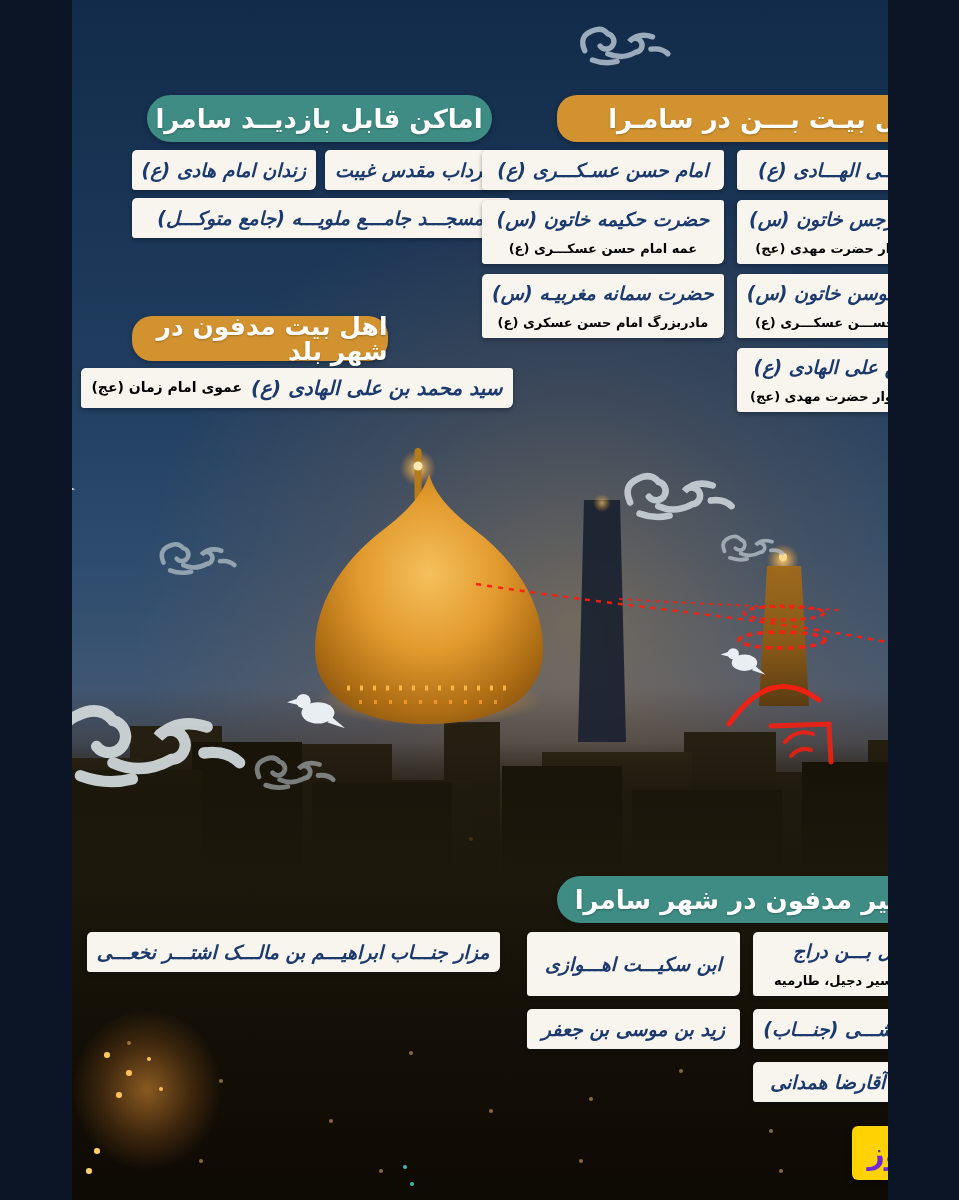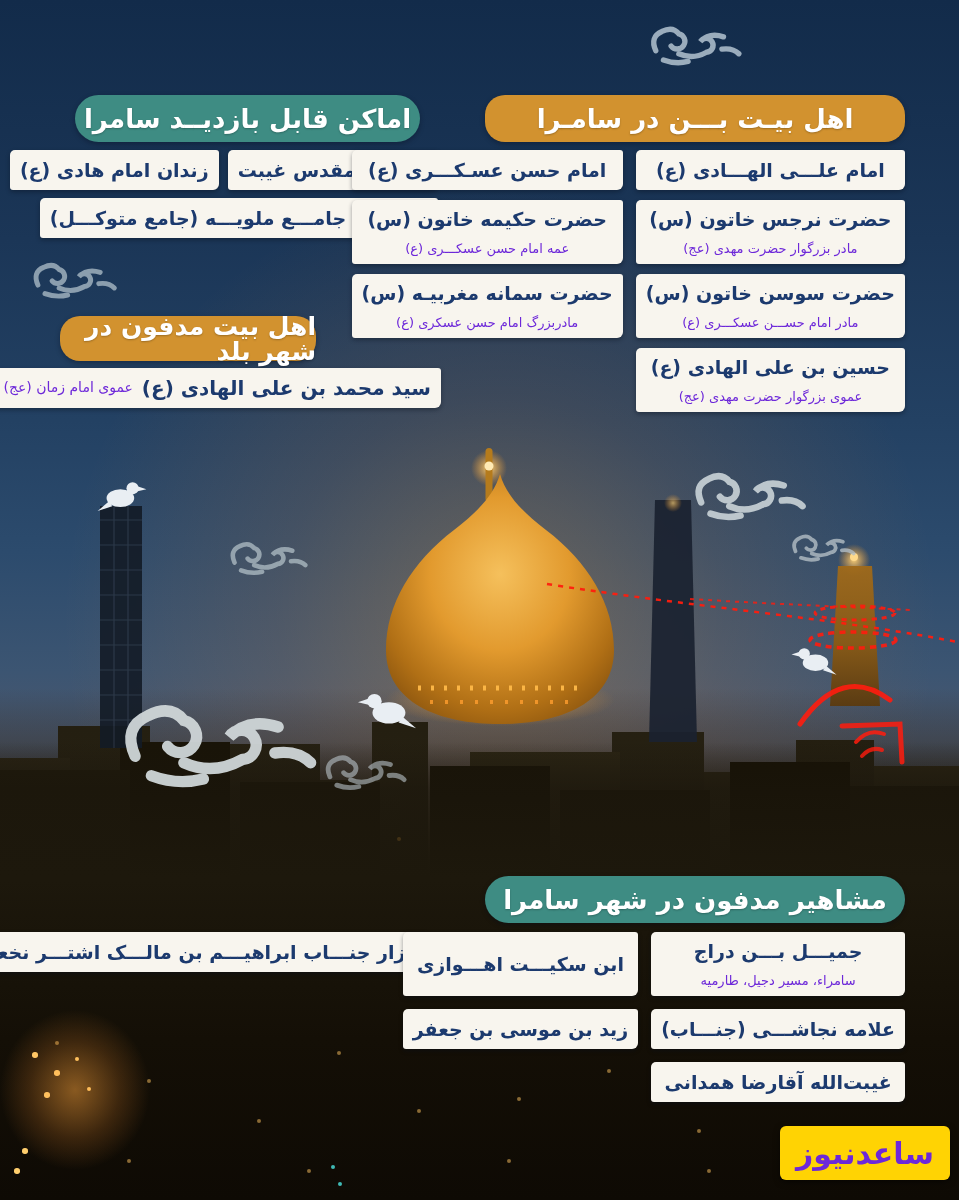--- a/index.html
+++ b/index.html
@@ -1,17 +1,17 @@
 <!DOCTYPE html>
 <html lang="fa"><head>
 <meta charset="utf-8">
 <style>
   html,body{margin:0;padding:0;background:#0b1526;}
   .poster{
-    position:relative;width:959px;height:1200px;margin:0 auto;overflow:hidden;
+    position:relative;width:816px;height:1200px;margin:0 auto;overflow:hidden;
     direction:rtl;
     font-family:"DejaVu Sans",sans-serif;
     background:linear-gradient(180deg,
       #122b4a 0%,#1b3657 20%,#234163 35%,#2c4b6d 46%,#3c5572 56%,
       #51586b 64%,#5d584f 70%,#3f382a 78%,#2a2417 88%,#1c180e 100%);
   }
   .poster::before{
     content:"";position:absolute;inset:0;z-index:0;pointer-events:none;
     background:radial-gradient(circle at 500px 620px, rgba(255,160,50,.30), rgba(255,140,40,.12) 28%, rgba(0,0,0,0) 55%);
   }
@@ -80,22 +80,22 @@
   
   .sec-header{position:absolute;z-index:6;display:flex;align-items:center;justify-content:center;
     color:#fff;font-weight:bold;font-size:26px;line-height:1;border-radius:26px;
     text-shadow:0 1px 2px rgba(0,0,0,.25);box-shadow:0 2px 5px rgba(5,12,26,.35);}
   .teal{background:#3e8c83;}
   .orange{background:#d2922f;}
   .white-h{background:#f8f5ee;color:#e2992b;text-shadow:none;border-radius:14px;}
   .pill{background:#f8f5ee;color:#1c3a6e;border-radius:5px 3px 6px 3px;
     display:flex;flex-direction:column;align-items:center;justify-content:center;
     padding:4px 10px;box-shadow:0 2px 4px rgba(8,14,28,.4);box-sizing:border-box;}
-  .pill-title{font-weight:bold;font-size:19px;line-height:1.3;white-space:nowrap;}
-  .pill-sub{font-weight:normal;font-size:13px;color:#6d28d9;line-height:1.25;white-space:nowrap;}
+  .pill-title{font-weight:bold;font-size:19px;line-height:1.3;white-space:nowrap;font-style:italic;}
+  .pill-sub{font-weight:bold;font-size:13px;color:#000000;line-height:1.25;white-space:nowrap;}
   .single{min-height:40px;}
   .twoline{min-height:64px;gap:10px;}
   .row{position:absolute;z-index:6;display:flex;gap:9px;}
   .row .pill{flex:1;}
   .grid{position:absolute;z-index:6;display:grid;grid-template-columns:1fr 1fr;column-gap:13px;row-gap:10px;}
   .inline-pill{flex-direction:row;gap:9px;align-items:center;justify-content:center;}
   .inline-pill .pill-title{font-size:20px;}
   .inline-pill .pill-sub{font-size:14px;}
   .badge{position:absolute;left:780px;top:1126px;width:170px;height:54px;z-index:7;
     background:#ffd303;color:#6d28d9;border-radius:6px;display:flex;align-items:center;justify-content:center;

